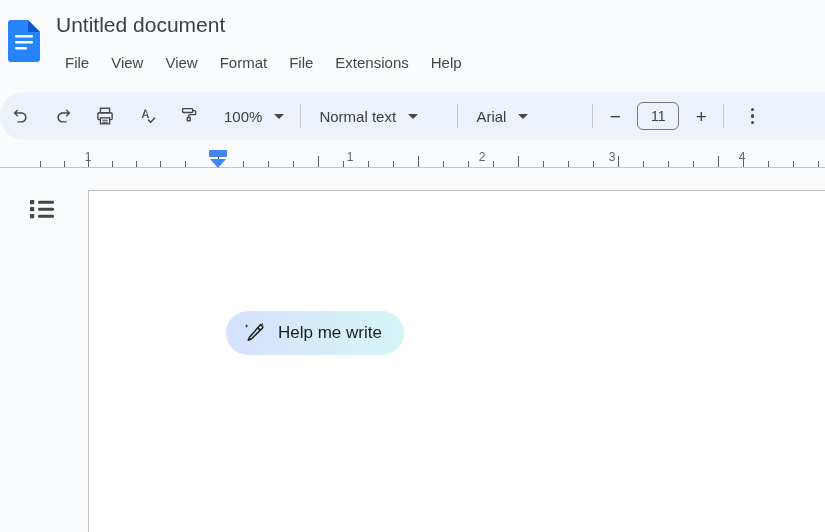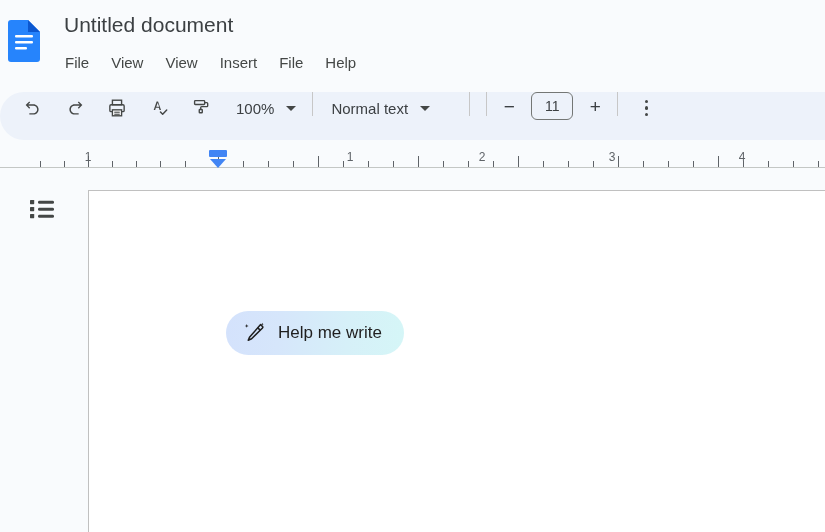--- a/index.html
+++ b/index.html
@@ -35,21 +35,20 @@
     top: 20px;
     width: 32px;
     height: 42px;
     cursor: pointer;
   }
 
   .title-block {
     position: absolute;
     left: 56px;
     top: 12px;
-    margin-left: 8px;
   }
 
   .doc-title {
     font-size: 21px;
     color: #3c4043;
     line-height: 26px;
     letter-spacing: 0;
     white-space: nowrap;
     cursor: text;
   }
@@ -76,22 +75,21 @@
   .toolbar {
     position: absolute;
     left: 0;
     top: 92px;
     width: 825px;
     height: 48px;
     background: #edf2fa;
     border-top-left-radius: 24px;
     border-bottom-left-radius: 24px;
     display: flex;
-    align-items: flex-start;
-    padding-left: 12px;
+    align-items: center;
   }
 
   .tb-btn {
     width: 32px;
     height: 32px;
     border-radius: 50%;
     display: flex;
     align-items: center;
     justify-content: center;
     margin: 0 5px;
@@ -343,22 +341,23 @@
     </div>
 
     <div class="title-block">
       <div class="doc-title">Untitled document</div>
     </div>
 
     <div class="menubar">
       <div class="menu-item">File</div>
       <div class="menu-item">View</div>
       <div class="menu-item">View</div>
-      <div class="menu-item">Insert</div>
+      <div class="menu-item">Format</div>
       <div class="menu-item">File</div>
+      <div class="menu-item">Extensions</div>
       <div class="menu-item">Help</div>
     </div>
   </div>
 
   <div class="toolbar">
 
     <div class="tb-btn">
       <svg width="22" height="22" viewBox="0 0 24 24">
         <path d="M12.5 8H6.8l2.1-2.1-1-1L4 8.8l3.9 3.9 1-1L6.8 9.6h5.7c2.2 0 4 1.8 4 4s-1.8 4-4 4H8v1.6h4.5c3.1 0 5.6-2.5 5.6-5.6S15.6 8 12.5 8z" fill="#444746"></path>
       </svg>
@@ -403,20 +402,24 @@
 
     <div class="tb-sep"></div>
 
     <div class="style-ctl">
       <span class="style-label">Normal text</span>
       <span class="caret"></span>
     </div>
 
     <div class="tb-sep"></div>
 
+    <div class="font-ctl">
+      <span class="font-label">Arial</span>
+      <span class="caret"></span>
+    </div>
 
     <div class="tb-sep"></div>
 
     <div class="size-group">
       <div class="size-btn">−</div>
       <input class="size-field" type="text" value="11" style="">
       <div class="size-btn">+</div>
     </div>
 
     <div class="tb-sep"></div>

